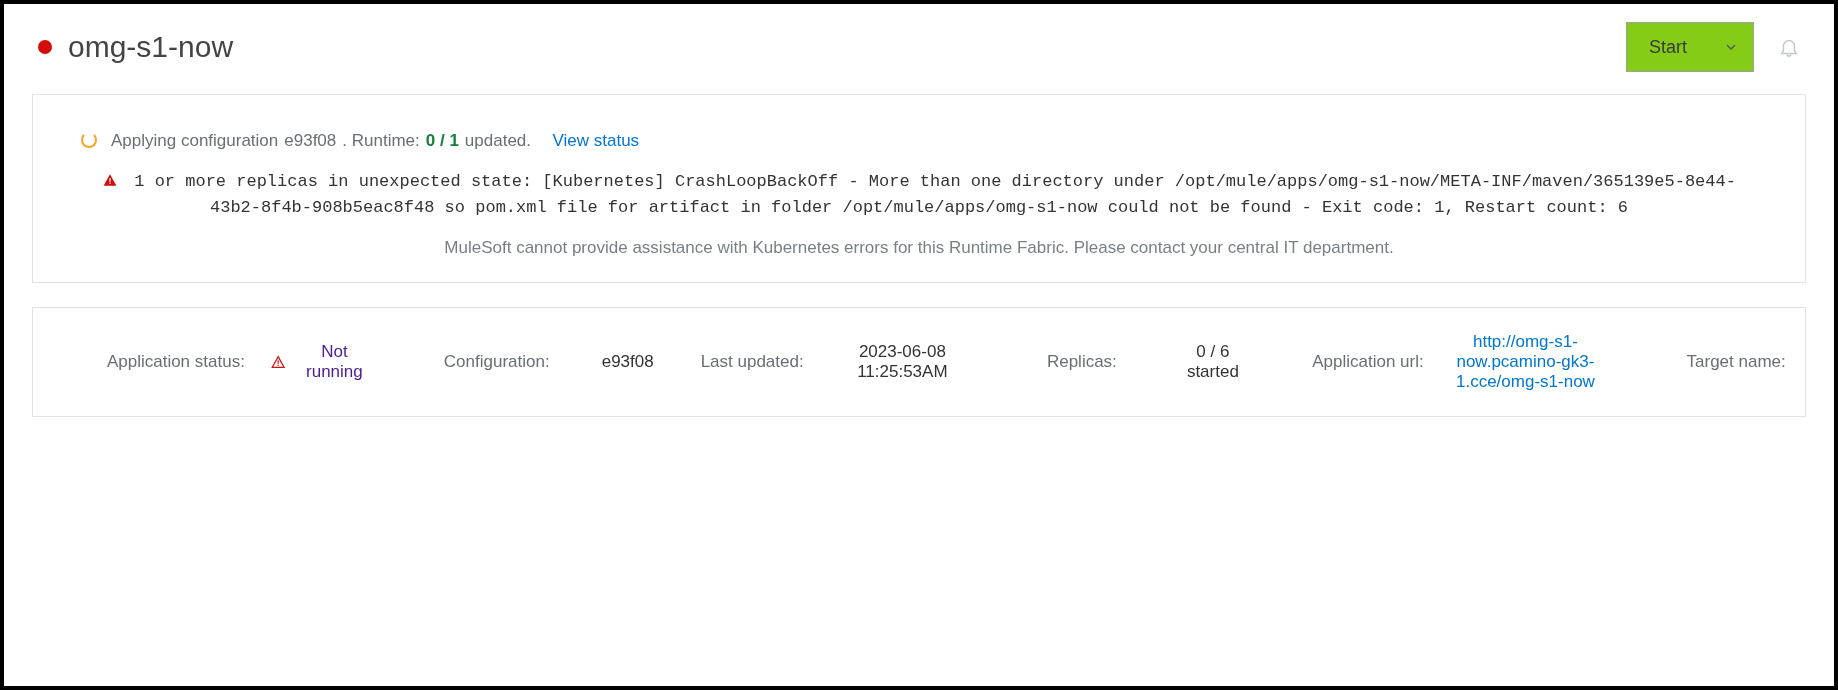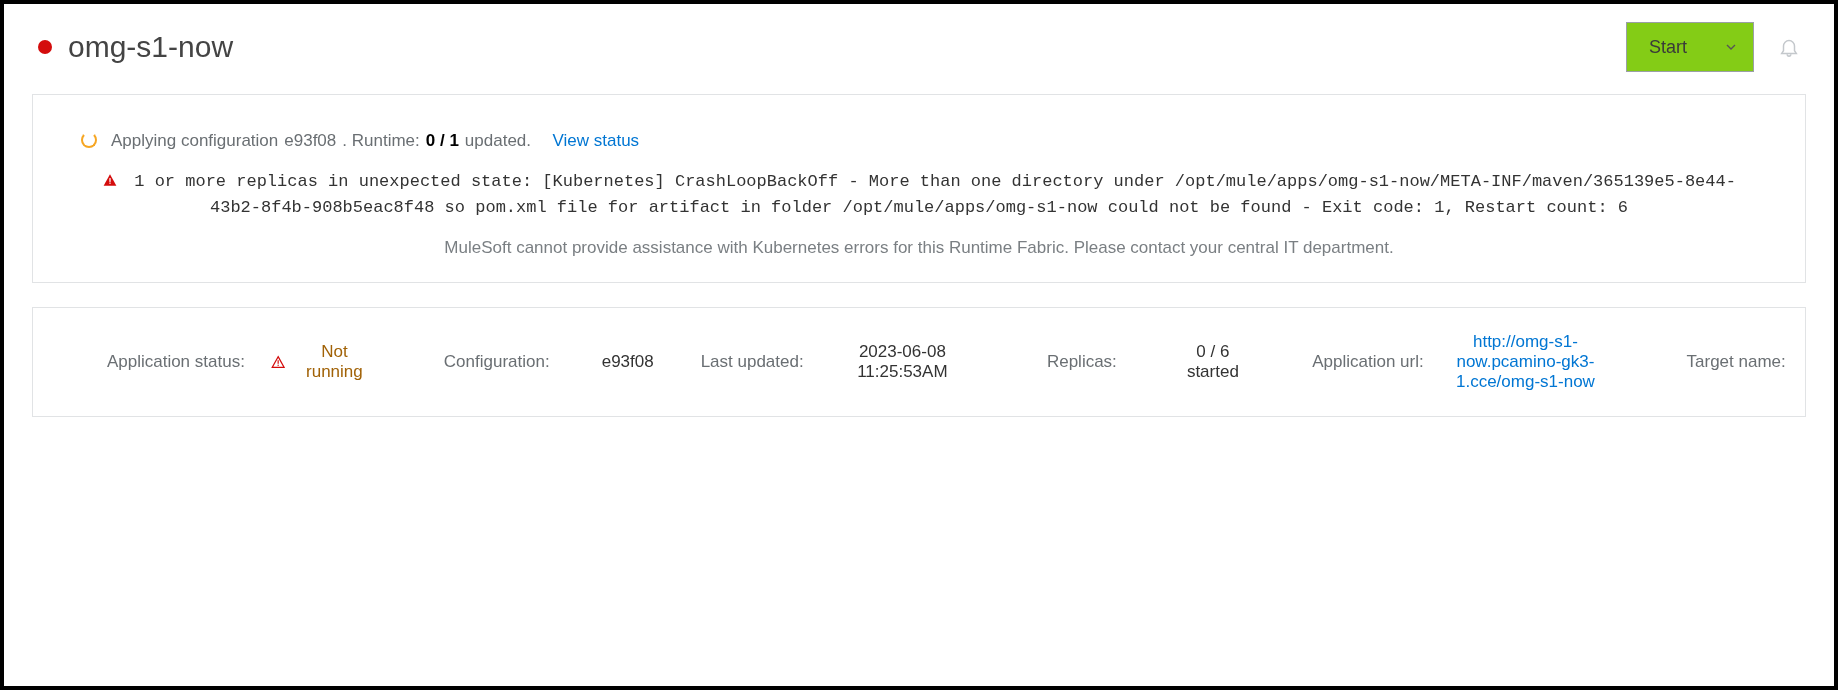--- a/index.html
+++ b/index.html
@@ -84,21 +84,21 @@
   }
   .status-line .spinner {
     width: 16px; height: 16px; flex-shrink:0;
     border: 2.5px solid #f6a623;
     border-top-color: transparent;
     border-radius: 50%;
     margin-right: 8px;
     position: relative;
     top: 2px;
   }
-  .status-line b { color:#000000; font-weight:600;margin-top:12px; }
+  .status-line b { color:#15803d; font-weight:600;margin-top:12px; }
   .link { color:#0176d3; cursor:pointer; }
 
   .error-block {
     font-size: 17px;
     line-height: 1.55;
     color: #333;
     margin-bottom: 16px;
     font-family: Liberation Mono, monospace;
   }
   .warn-icon {
@@ -124,21 +124,21 @@
   .kv-row {
     display: flex;
     align-items: center;
     font-size: 17px;
   }
   .kv-label {
     width: 210px;
     color: #6a6f73;
   }
   .kv-val { color:#333; display:flex; align-items:center; gap:10px;}
-  .not-running { color:#a16207; }
+  .not-running { color:#4c1d95; }
   .tri-icon { width:16px; height:14px; }
   .cloud-icon { width:20px; height:14px; stroke:#6a6f73; fill:none;}
 </style>
 </head>
 <body>
 
 <div class="page">
 
   <div class="header">
     <div class="header-left">

